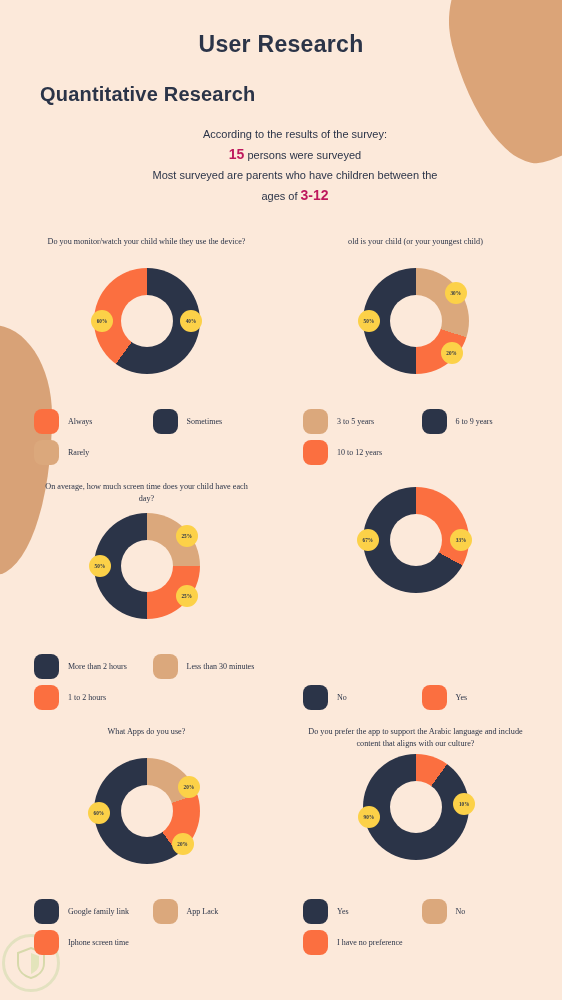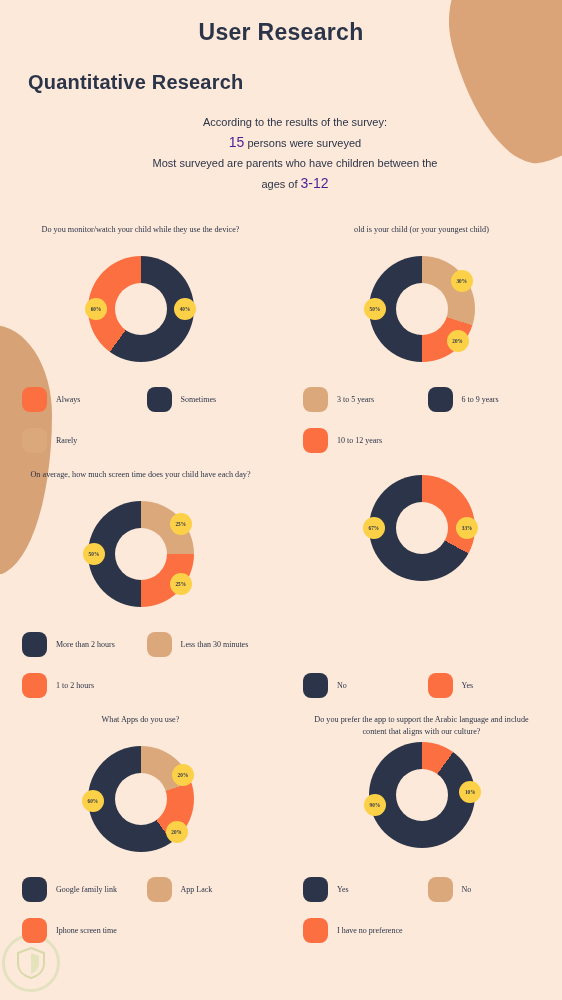--- a/index.html
+++ b/index.html
@@ -59,21 +59,21 @@
     z-index: 1;
   }
   .watermark svg { width: 30px; height: 32px; display: block; }
 
   
   .page {
     position: relative;
     z-index: 2;
     width: 562px;
     height: 721px;
-    padding: 0;
+    padding: 12px;
   }
 
   .main-title {
     text-align: center;
     color: #2b3448;
     font-size: 23px;
     font-weight: bold;
     letter-spacing: .3px;
     padding-top: 19px;
   }
@@ -87,22 +87,22 @@
   }
 
   .intro {
     margin: 18px 0 0 28px;
     color: #2b3448;
     font-size: 11px;
     line-height: 20px;
     text-align: center;
   }
   .intro .accent {
-    color: #4c1d95;
-    font-weight: normal;
+    color: #be185d;
+    font-weight: bold;
     font-size: 14px;
   }
 
   
   .charts {
     margin-top: 22px;
     display: grid;
     grid-template-columns: 1fr 1fr;
     grid-auto-rows: 245px;
     column-gap: 0px;
@@ -164,21 +164,21 @@
   }
 
   
   .legend {
     position: absolute;
     left: 22px;
     right: 10px;
     bottom: 8px;
     display: grid;
     grid-template-columns: 1fr 1fr;
-    row-gap: 16px;
+    row-gap: 6px;
   }
 
   .legend-item {
     display: flex;
     align-items: center;
     gap: 9px;
   }
 
   .swatch {
     width: 25px;

